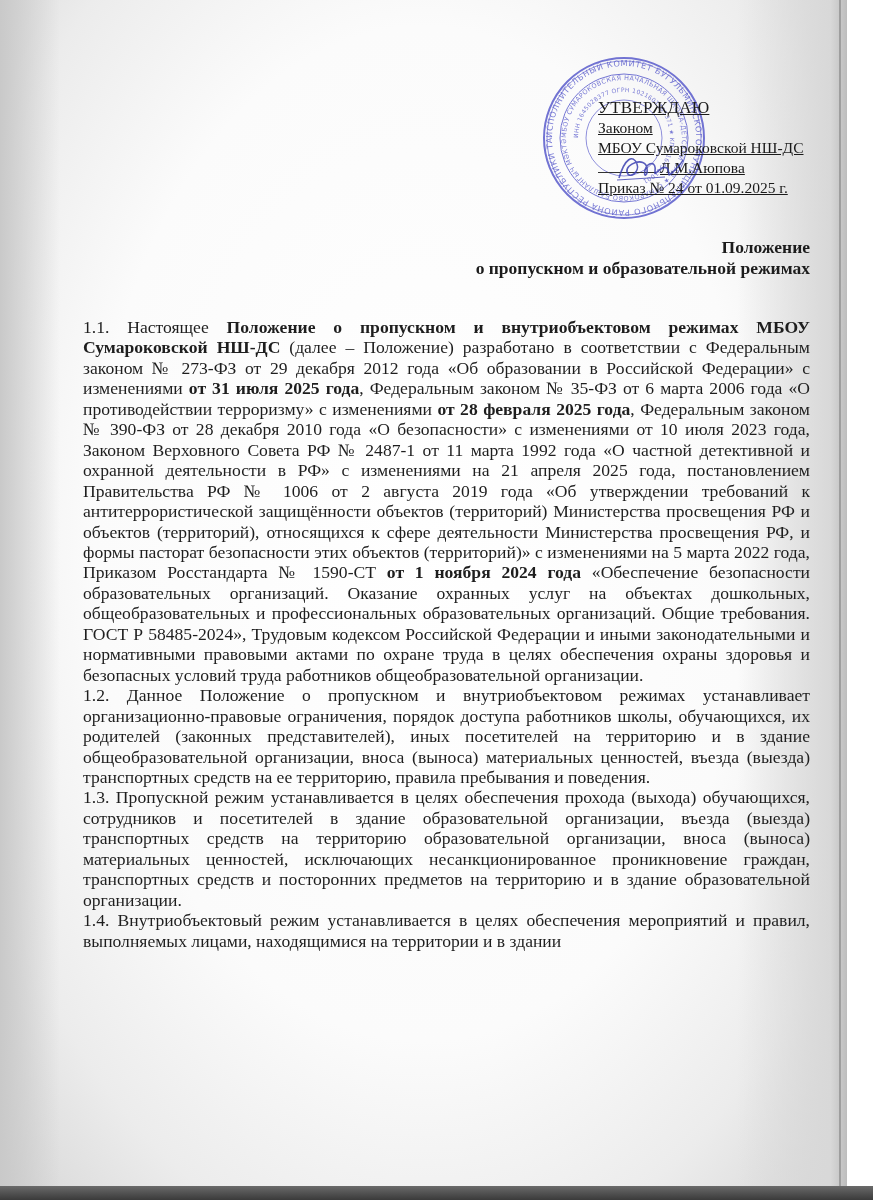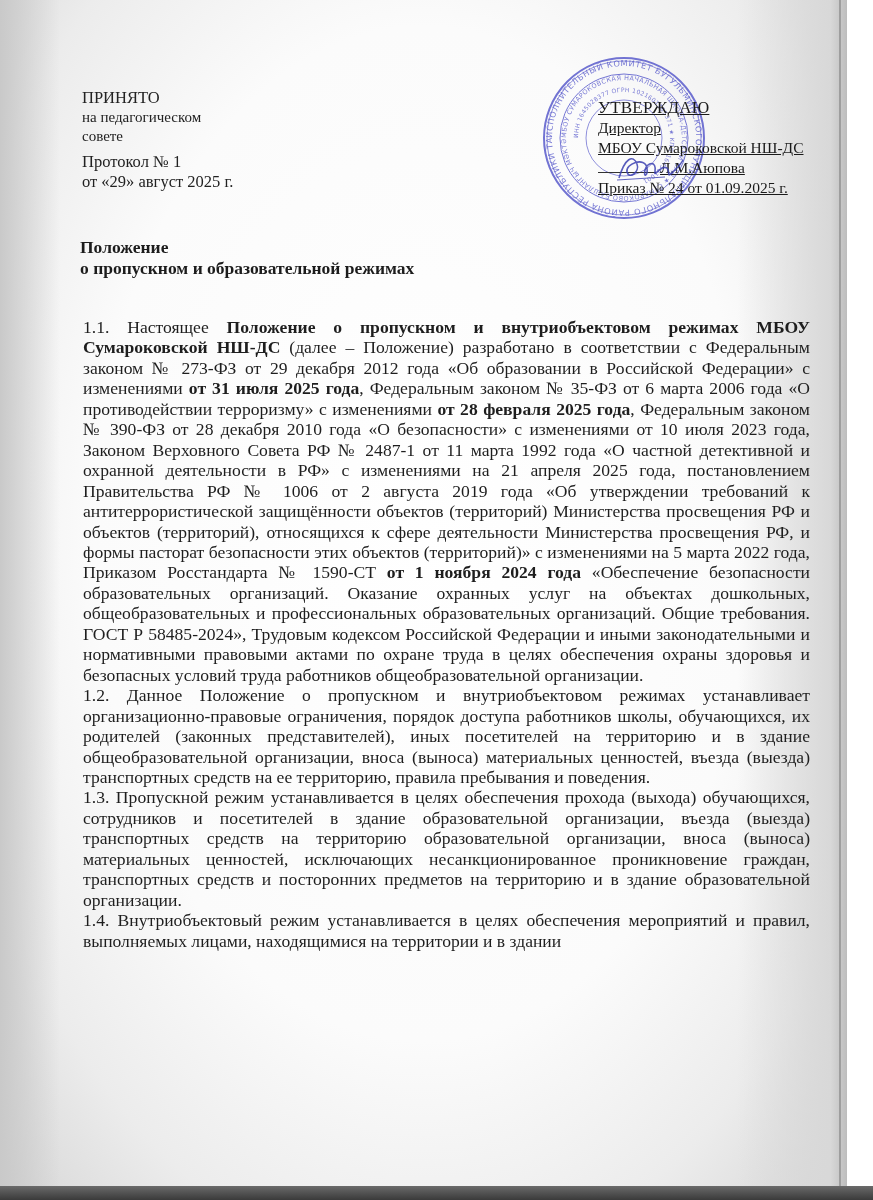--- a/index.html
+++ b/index.html
@@ -44,47 +44,39 @@
   .right-block .sign-line {
     display: inline-block; width: 58px; border-bottom: 1px solid #333; margin-right: 4px; vertical-align: baseline;
   }
   .stamp {
     position: absolute; left: 542px; top: 55px; width: 164px; height: 166px; z-index: 1;
   }
   .signature {
     position: absolute; left: 615px; top: 150px; width: 70px; height: 34px; z-index: 3;
   }
   .title {
-    position: absolute; left: 80px; top: 237px; width: 730px; text-align: left;
+    position: absolute; left: 80px; top: 237px; width: 730px; text-align: right;
     font-weight: bold; font-size: 17.5px; line-height: 21px; color: #1c1c1c;
   }
   .body-text {
     position: absolute; left: 83px; top: 317px; width: 727px;
     font-size: 17.6px; line-height: 20.45px; text-align: justify; color: #1e1e1e;
   }
   .body-text p { margin: 0; }
   .body-text b { font-weight: bold; }
   .section-heading { font-weight: bold; }
 </style>
 </head>
 <body>
 
 <div class="page">
   <div class="edge-left"></div>
   <div class="edge-right"></div>
   <div class="edge-right-line"></div>
 
-  <div class="left-block">
-    <div class="big">ПРИНЯТО</div>
-    <div>на педагогическом</div>
-    <div>совете</div>
-    <div class="gap"></div>
-    <div class="big">Протокол № 1</div>
-    <div class="big">от «29» август 2025 г.</div>
-  </div>
 
   <svg class="stamp" viewBox="0 0 164 166" xmlns="http://www.w3.org/2000/svg">
     <defs>
       <path id="outerArc" d="M 82 83 m -72 0 a 72 72 0 1 1 144 0 a 72 72 0 1 1 -144 0"></path>
       <path id="midArc" d="M 82 83 m -58 0 a 58 58 0 1 1 116 0 a 58 58 0 1 1 -116 0"></path>
       <path id="innerArc" d="M 82 83 m -46 0 a 46 46 0 1 1 92 0 a 46 46 0 1 1 -92 0"></path>
     </defs>
     <g fill="none" stroke="#5a5ccc" opacity="0.85">
       <circle cx="82" cy="83" r="80" stroke-width="2"></circle>
       <circle cx="82" cy="83" r="77" stroke-width="0.8"></circle>
@@ -104,21 +96,21 @@
     </g>
   </svg>
 
   <svg class="signature" viewBox="0 0 70 34" xmlns="http://www.w3.org/2000/svg">
     <path d="M4 28 C 10 8, 18 4, 22 14 C 25 22, 14 30, 12 22 C 10 14, 30 6, 32 18 C 33 26, 28 28, 30 20 C 32 12, 42 10, 40 22 C 39 28, 46 14, 52 18 C 56 22, 50 30, 60 20 C 64 16, 66 14, 68 10" fill="none" stroke="#3b3fb0" stroke-width="1.6" opacity="0.85"></path>
     <path d="M2 30 L 50 27" fill="none" stroke="#3b3fb0" stroke-width="1.2" opacity="0.8"></path>
   </svg>
 
   <div class="right-block">
     <div class="approve">УТВЕРЖДАЮ</div>
-    <div>Директор</div>
+    <div>Законом</div>
     <div>МБОУ Сумароковской НШ-ДС</div>
     <div><span class="sign-line"></span><span>Л.М.Аюпова</span></div>
     <div>Приказ № 24 от 01.09.2025 г.</div>
   </div>
 
   <div class="title">
     <div>Положение</div>
     <div>о пропускном и образовательной режимах</div>
   </div>
 

